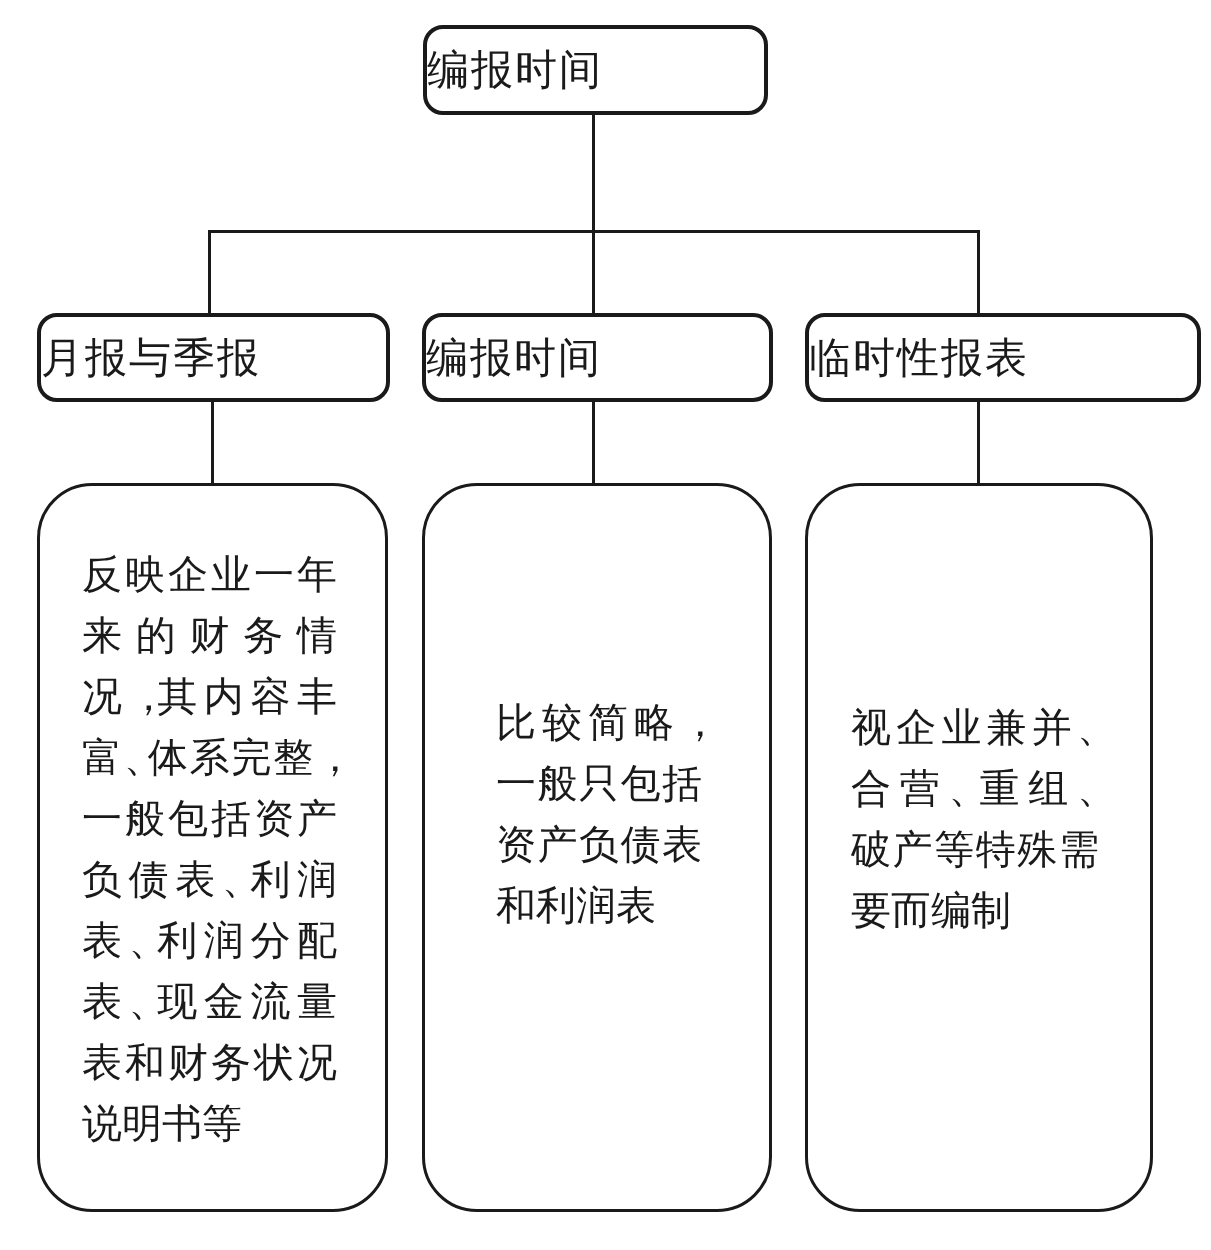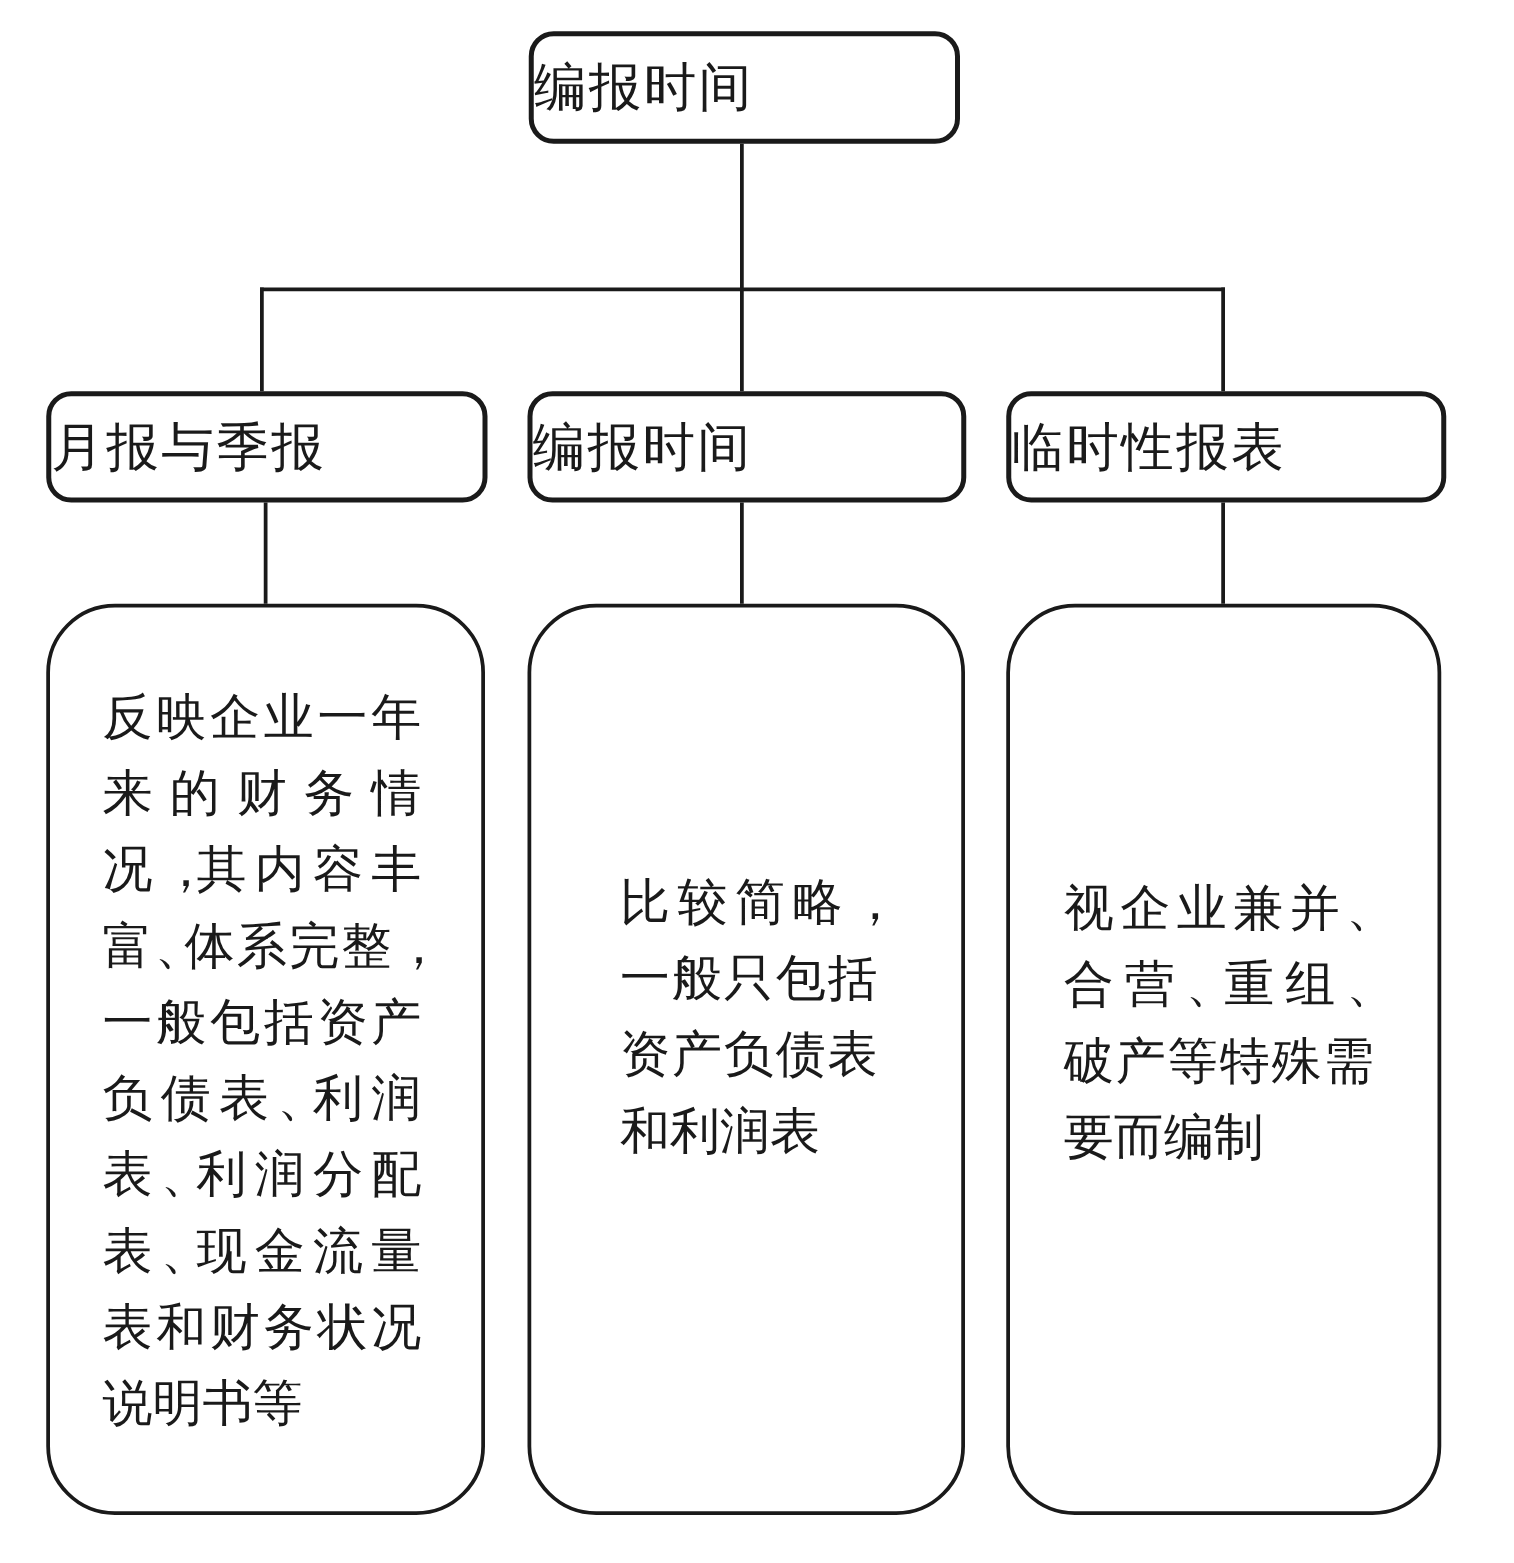--- a/index.html
+++ b/index.html
@@ -26,21 +26,21 @@
     align-items: center;
   }
   .node .label {
     font-size: 42px;
     letter-spacing: 2px;
     white-space: nowrap;
   }
   .root-node { left: 423px; top: 25px; width: 345px; height: 90px; }
   .cat-0 { left: 37px;  top: 313px; width: 353px; height: 89px; }
   .cat-1 { left: 422px; top: 313px; width: 351px; height: 89px; }
-  .cat-2 { left: 805px; top: 313px; width: 352px; height: 89px; }
+  .cat-2 { left: 805px; top: 313px; width: 396px; height: 89px; }
 
   .desc-box {
     position: absolute;
     box-sizing: border-box;
     border: 3px solid var(--line-color, #1a1a1a);
     border-radius: 55px;
     background: var(--bg-color, #ffffff);
     top: 483px;
     height: 729px;
   }

